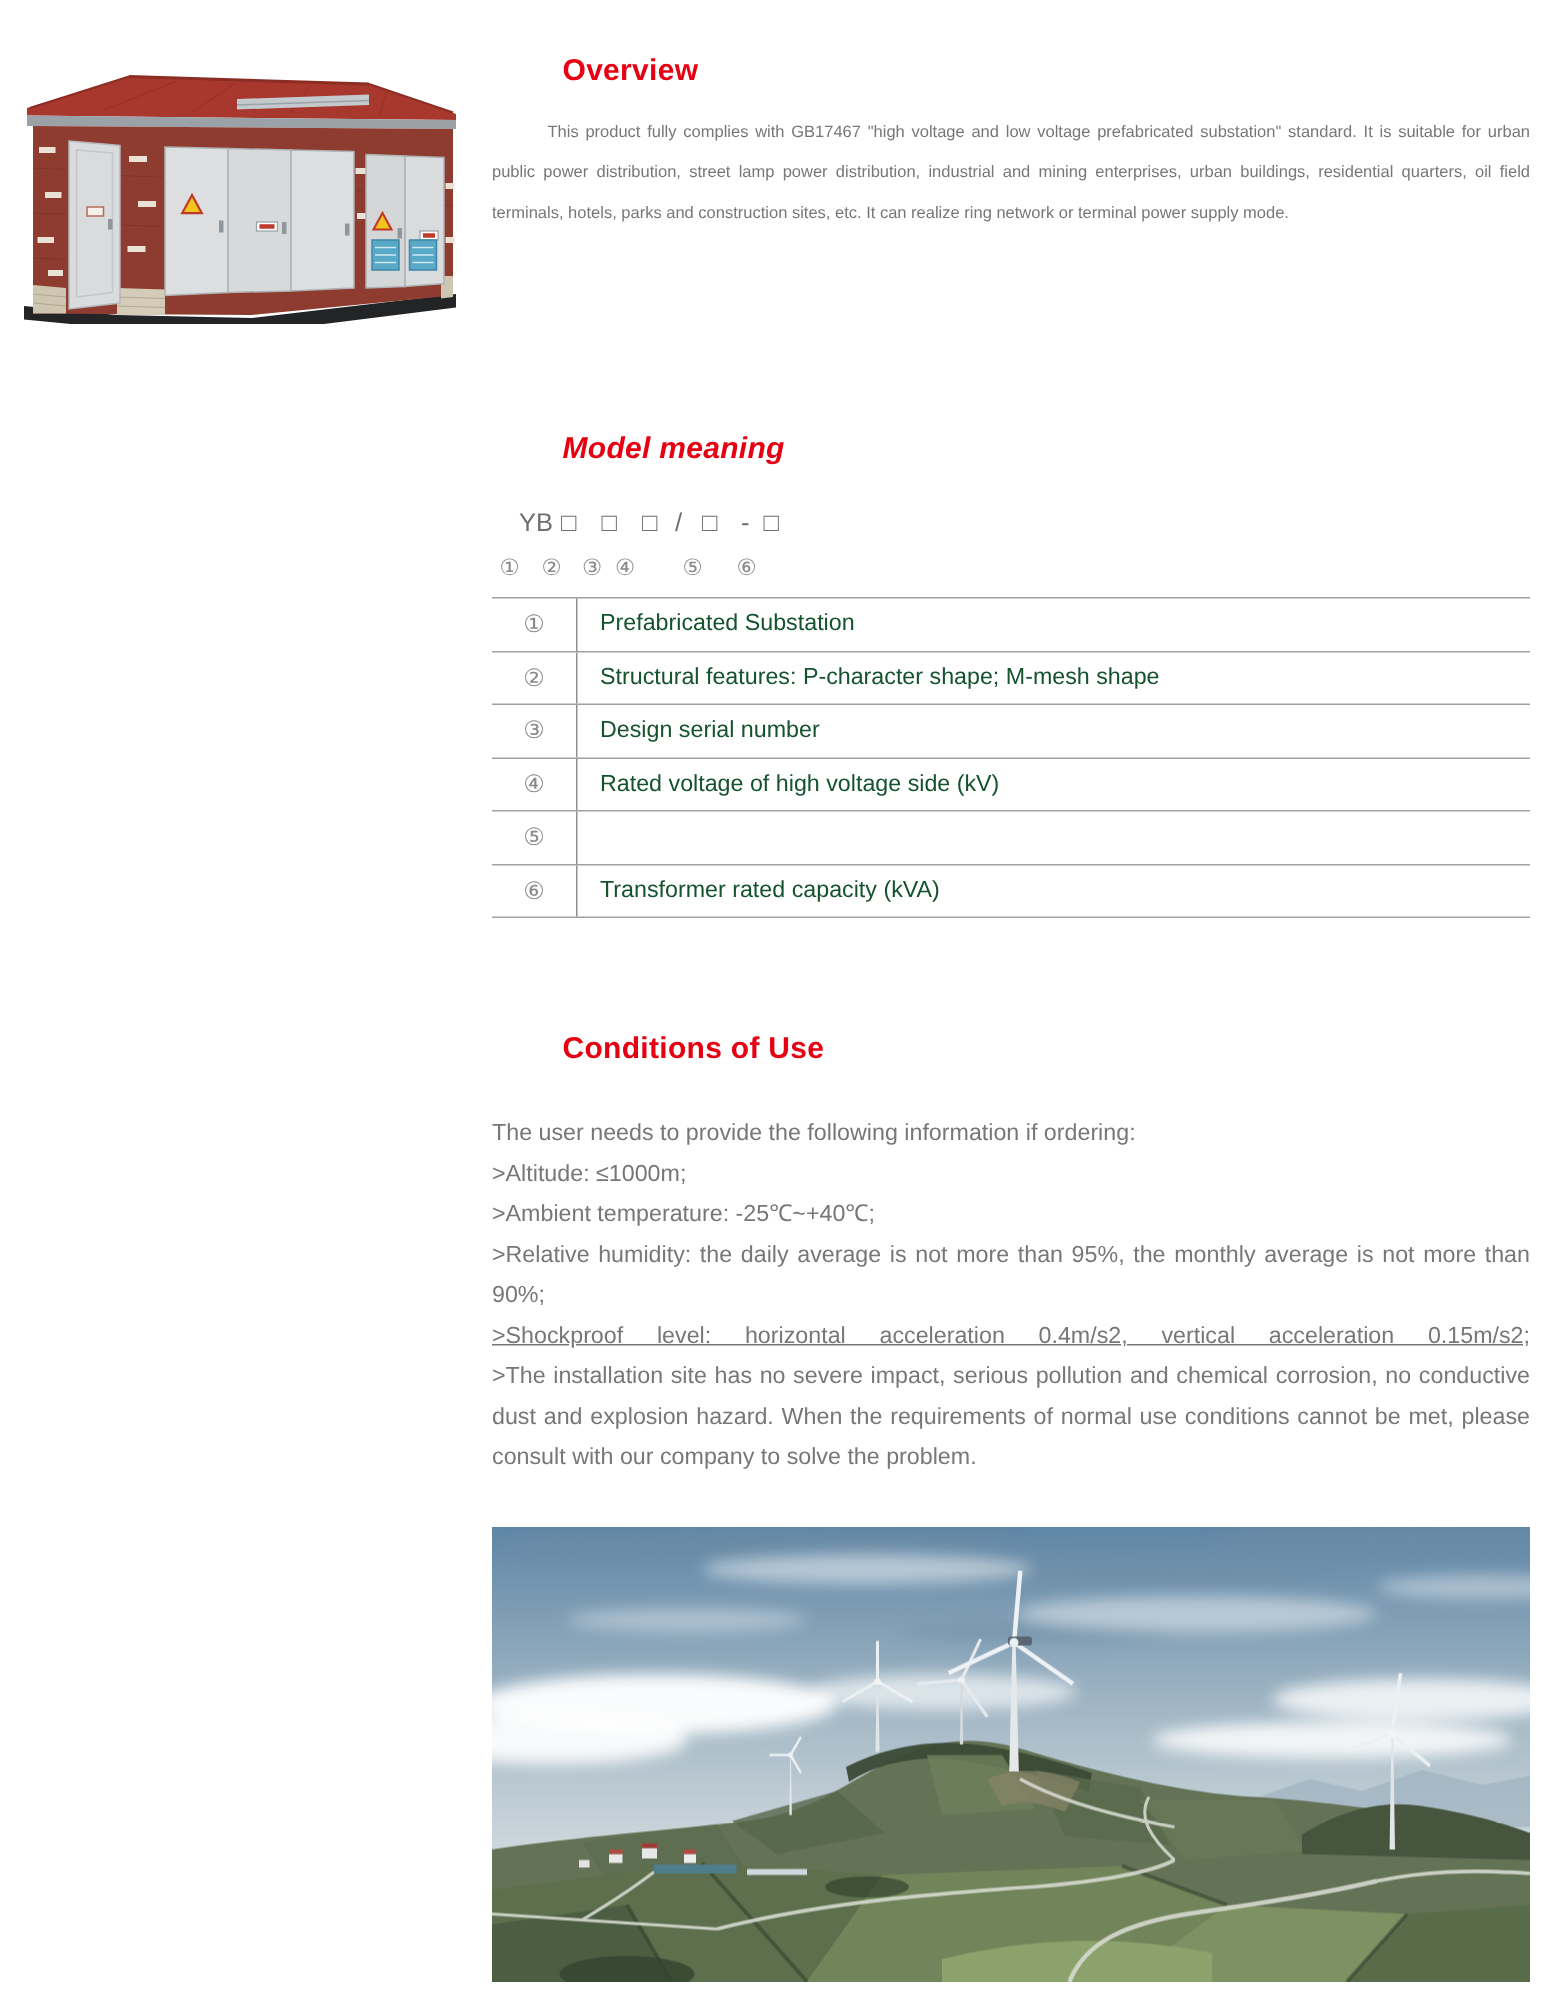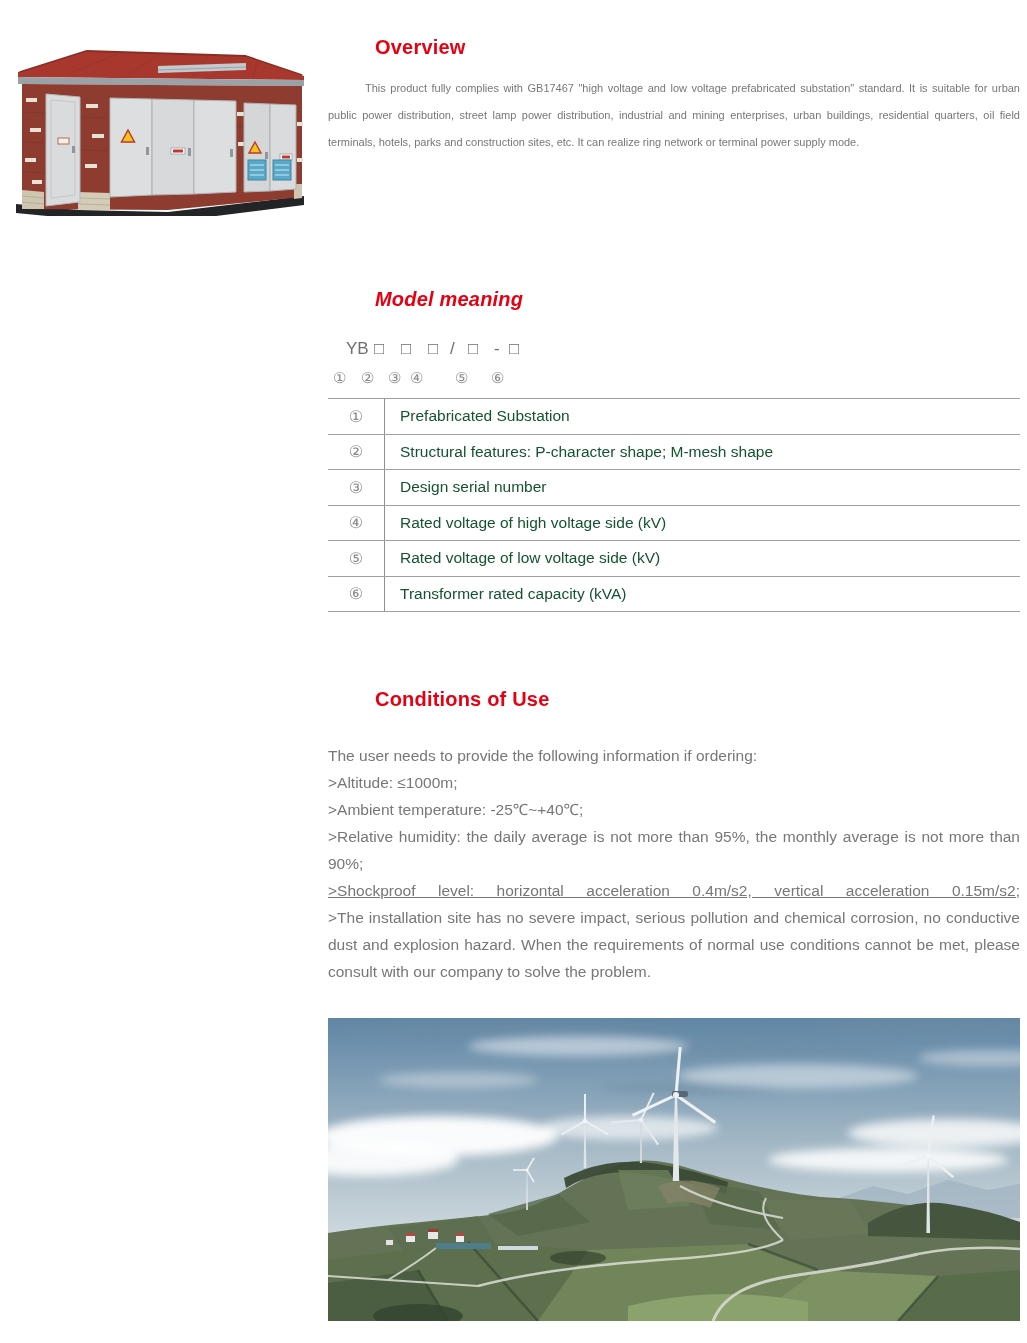--- a/index.html
+++ b/index.html
@@ -213,21 +213,20 @@
           <span class="tdesc">Design serial number</span>
         </div>
 
         <div class="trow">
           <span class="tmark">④</span>
           <span class="tdesc">Rated voltage of high voltage side (kV)</span>
         </div>
 
         <div class="trow">
           <span class="tmark">⑤</span>
-          <span class="tdesc">Rated voltage of low voltage side (kV)</span>
         </div>
 
         <div class="trow">
           <span class="tmark">⑥</span>
           <span class="tdesc">Transformer rated capacity (kVA)</span>
         </div>
       </div>
 
     <h2 class="sec-heading" id="cond-heading">Conditions of Use</h2>
 

